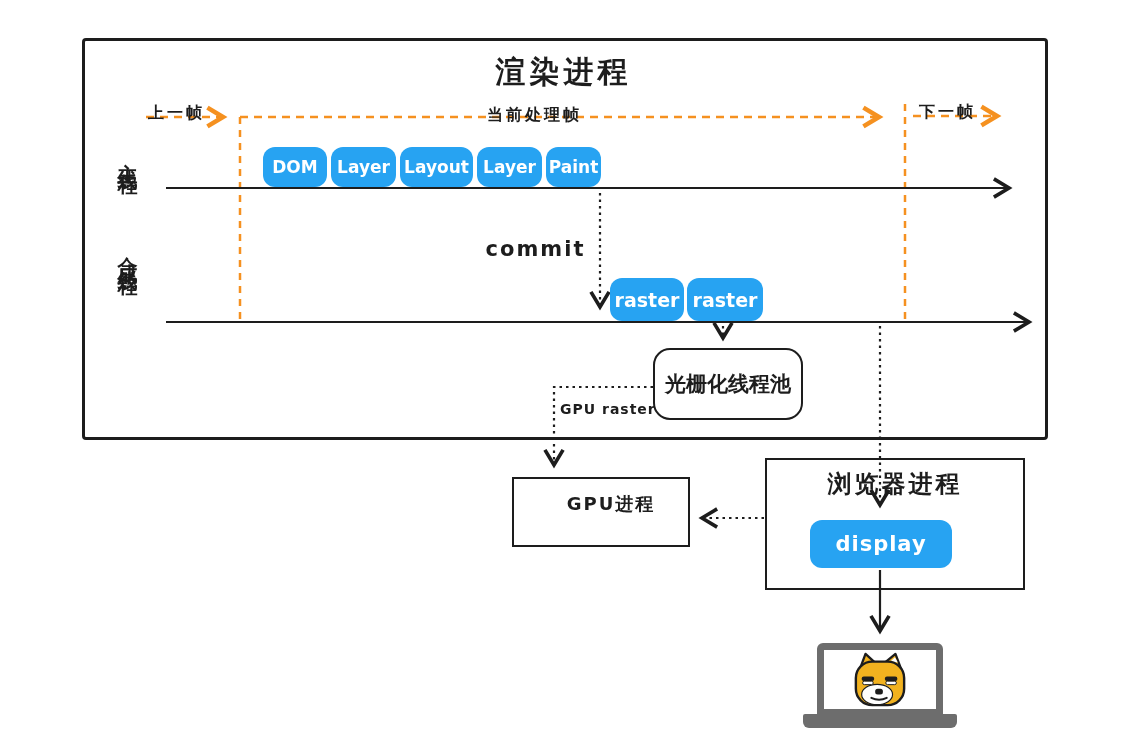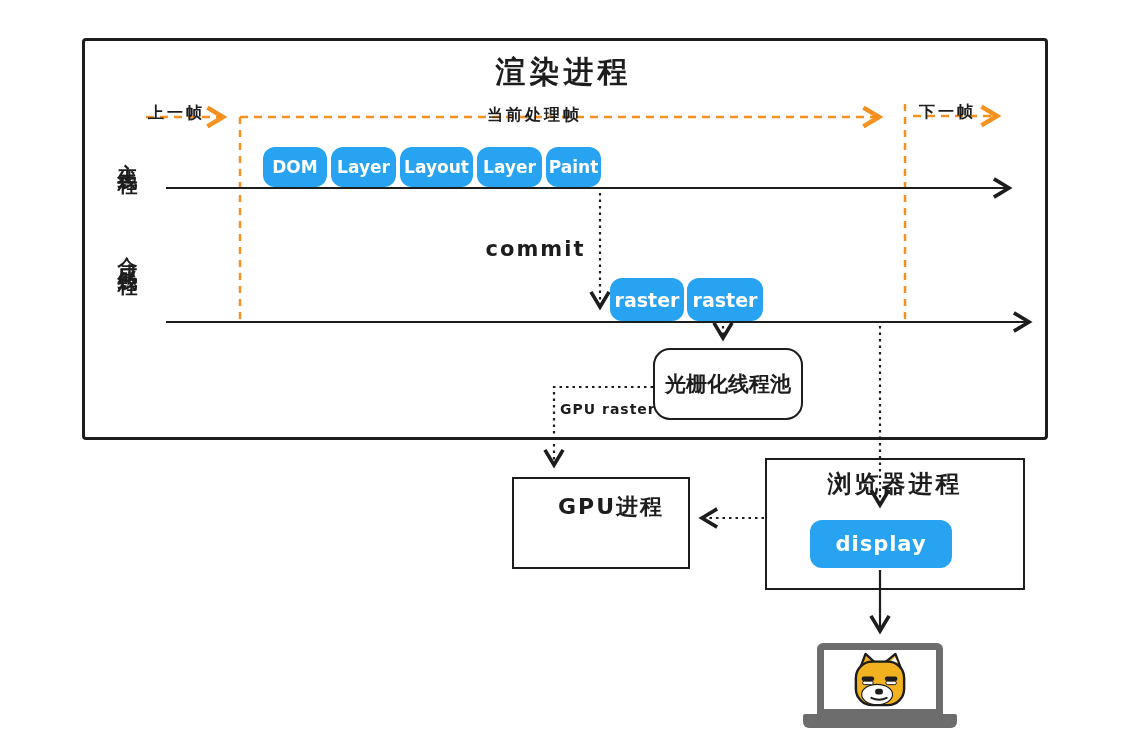--- a/index.html
+++ b/index.html
@@ -33,21 +33,21 @@
   .main-row .blue-box{font-size:17px;}
   .comp-row .blue-box{font-size:19px;}
   .w-dom{width:64px;} .w-style{width:65px;} .w-layout{width:73px;} .w-layer{width:65px;} .w-paint{width:55px;}
   .w-tiles{width:74px;} .w-raster{width:76px;} .w-drawquad{width:136px;}
 
   .commit-label{left:478px;top:237px;width:115px;text-align:center;font-size:21px;font-weight:600;letter-spacing:2px;}
 
   .pool-box{left:653px;top:348px;width:150px;height:72px;border:2.5px solid var(--ink);border-radius:17px;display:flex;align-items:center;justify-content:center;font-size:21px;font-weight:600;background:transparent;box-sizing:border-box;}
   .gpu-raster-label{left:560px;top:401px;font-size:14px;font-weight:600;letter-spacing:1px;}
 
-  .gpu-box{left:512px;top:477px;width:178px;height:92px;border:2.5px solid var(--ink);box-sizing:border-box;text-align:center;padding-top:13px;font-size:22px;font-weight:600;letter-spacing:2px;background:transparent;padding-left:20px;}
+  .gpu-box{left:512px;top:477px;width:178px;height:70px;border:2.5px solid var(--ink);box-sizing:border-box;text-align:center;padding-top:13px;font-size:18px;font-weight:600;letter-spacing:2px;background:transparent;padding-left:20px;}
   .browser-box{left:765px;top:458px;width:260px;height:132px;border:2.5px solid var(--ink);box-sizing:border-box;background:transparent;}
   .browser-title{left:765px;top:468px;width:260px;text-align:center;font-size:24px;font-weight:600;letter-spacing:3px;}
   .display-box{left:810px;top:520px;width:142px;height:48px;font-size:21px;letter-spacing:1px;}
 
   .laptop-screen{left:817px;top:643px;width:126px;height:73px;border:7px solid var(--lgray);border-radius:6px 6px 2px 2px;background:#fff;box-sizing:border-box;display:flex;align-items:center;justify-content:center;}
   .laptop-base{left:803px;top:714px;width:154px;height:14px;background:var(--lgray);border-radius:2px 2px 6px 6px;}
 </style>
 </head>
 <body>
 

